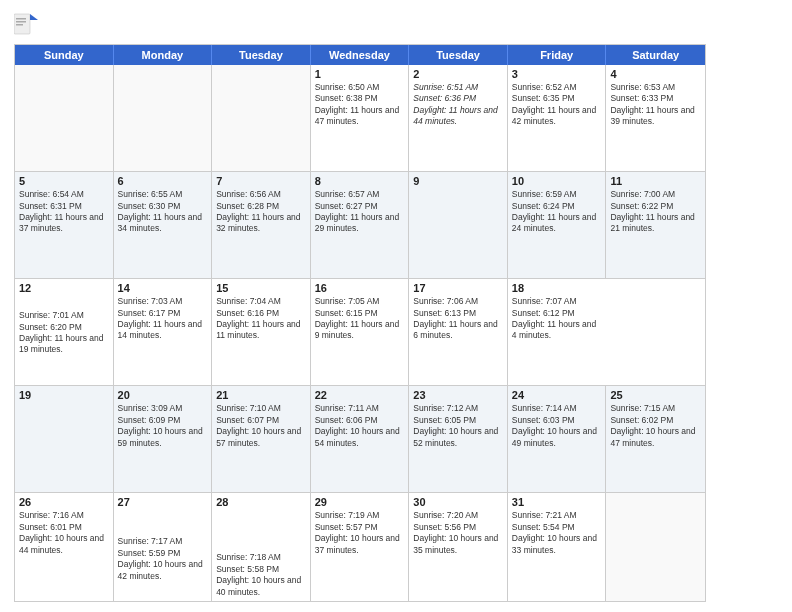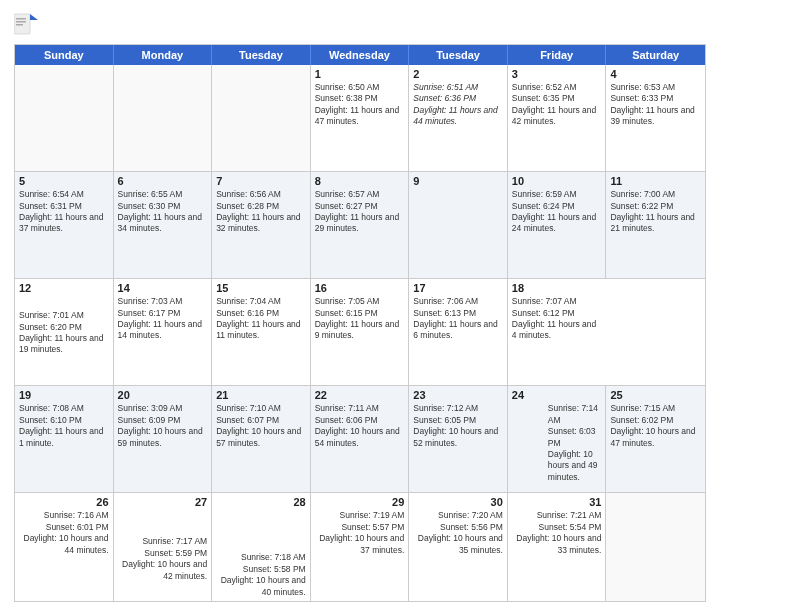--- a/index.html
+++ b/index.html
@@ -77,21 +77,21 @@
       flex: 1;
       display: flex;
       flex-direction: column;
     }
     .cal-row {
       display: grid;
       grid-template-columns: repeat(7, 1fr);
       flex: 1;
       border-bottom: 1px solid #ccc;
     }
-    .cal-row:last-child { border-bottom: none; text-align: right; }
+    .cal-row:last-child { border-bottom: none; }
     .cal-cell {
       border-right: 1px solid #ccc;
       padding: 3px 4px;
       font-size: 9px;
       color: #333;
       vertical-align: top;
       min-height: 0;
     }
     .cal-cell:last-child { border-right: none; }
     .cal-cell.empty { background: #f9f9f9; }
@@ -249,23 +249,20 @@
           <div class="cal-cell">
             <div class="day-num">18</div>
             <div class="cell-text" style="white-space: pre-line;">Sunrise: 7:07 AM
 Sunset: 6:12 PM
 Daylight: 11 hours and 4 minutes.</div>
           </div>
         </div>
         <div class="cal-row alt-row">
           <div class="cal-cell">
             <div class="day-num">19</div>
-            <div class="cell-text" style="white-space: pre-line;">Sunrise: 7:08 AM
-Sunset: 6:10 PM
-Daylight: 11 hours and 1 minute.</div>
           </div>
           <div class="cal-cell">
             <div class="day-num">20</div>
             <div class="cell-text" style="white-space: pre-line;">Sunrise: 3:09 AM
 Sunset: 6:09 PM
 Daylight: 10 hours and 59 minutes.</div>
           </div>
           <div class="cal-cell">
             <div class="day-num">21</div>
             <div class="cell-text" style="white-space: pre-line;">Sunrise: 7:10 AM
@@ -279,21 +276,21 @@
 Daylight: 10 hours and 54 minutes.</div>
           </div>
           <div class="cal-cell">
             <div class="day-num">23</div>
             <div class="cell-text" style="white-space: pre-line;">Sunrise: 7:12 AM
 Sunset: 6:05 PM
 Daylight: 10 hours and 52 minutes.</div>
           </div>
           <div class="cal-cell">
             <div class="day-num">24</div>
-            <div class="cell-text" style="white-space: pre-line; margin-left: 36px;">Sunrise: 7:14 AM
+            <div class="cell-text" style="white-space: pre-line;">Sunrise: 7:14 AM
 Sunset: 6:03 PM
 Daylight: 10 hours and 49 minutes.</div>
           </div>
           <div class="cal-cell">
             <div class="day-num">25</div>
             <div class="cell-text" style="white-space: pre-line;">Sunrise: 7:15 AM
 Sunset: 6:02 PM
 Daylight: 10 hours and 47 minutes.</div>
           </div>
         </div>

